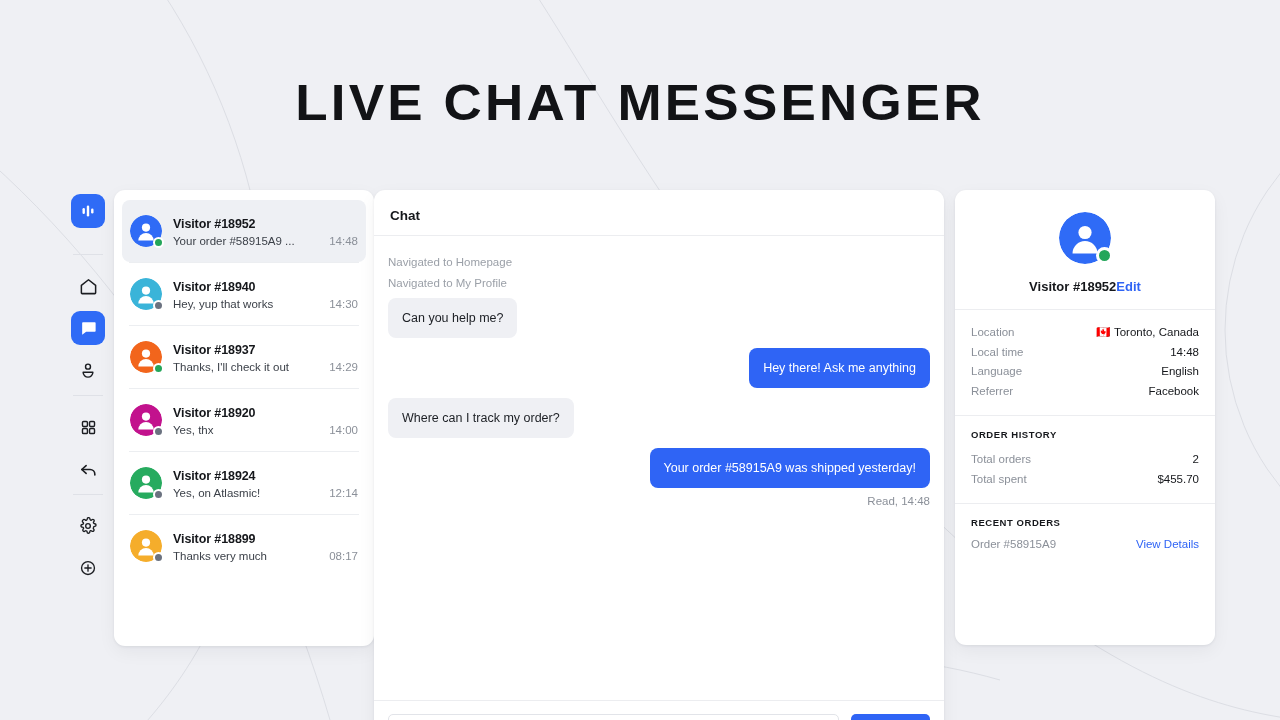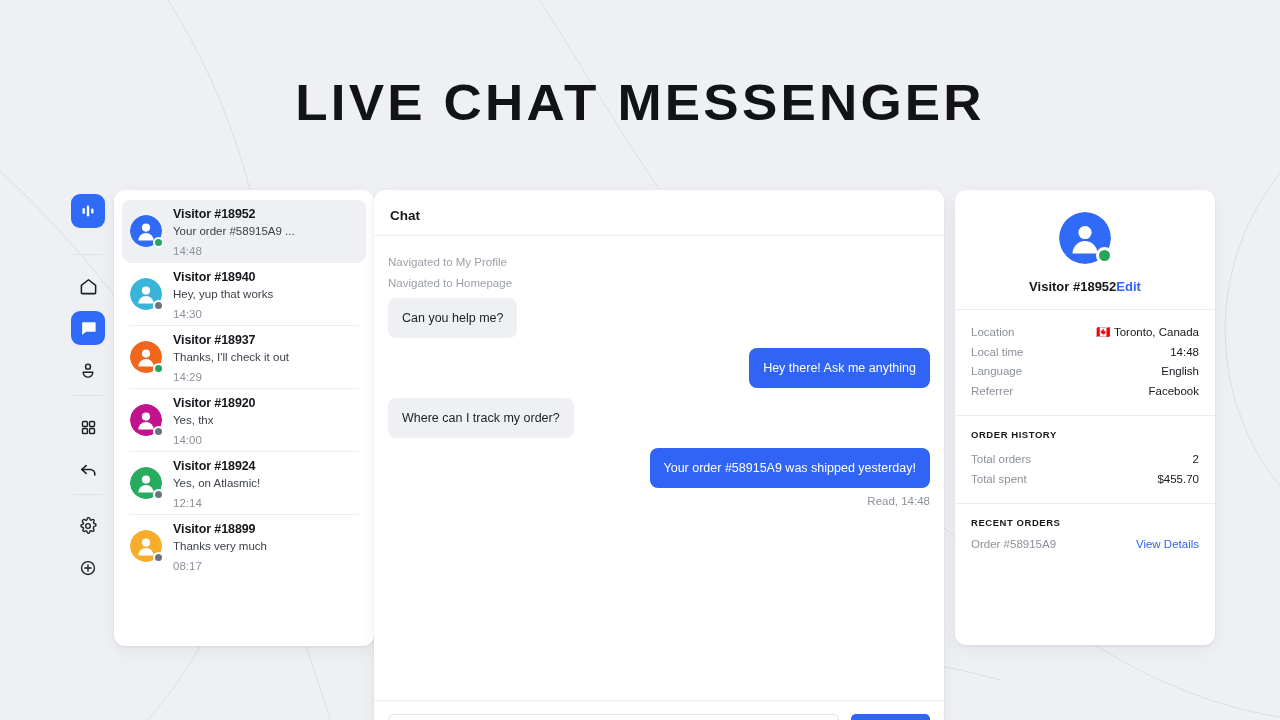--- a/index.html
+++ b/index.html
@@ -160,21 +160,20 @@
     color: #15171b;
     line-height: 17px;
     letter-spacing: -0.1px;
   }
   .conv-row2 {
     display: flex;
     align-items: baseline;
     justify-content: space-between;
     gap: 8px;
     margin-top: 2px;
-    flex-direction: column;
   }
   .conv-snippet {
     font-size: 11.5px;
     color: #3c4149;
     white-space: nowrap;
     overflow: hidden;
     text-overflow: ellipsis;
   }
   .conv-time {
     font-size: 11.5px;
@@ -543,22 +542,22 @@
           </div>
         </div>
       </div>
   </section>
 
   <section class="panel chat-panel">
     <div class="chat-header">Chat</div>
 
     <div class="chat-body">
       <div id="chat-events">
+          <div class="sys-event">Navigated to Homepage</div>
           <div class="sys-event">Navigated to My Profile</div>
-          <div class="sys-event">Navigated to Homepage</div>
         </div>
       <div id="chat-messages">
           <div class="msg-row in">
             <div class="bubble in">Can you help me?</div>
           </div>
           <div class="msg-row out">
             <div class="bubble out">Hey there! Ask me anything</div>
           </div>
           <div class="msg-row in">
             <div class="bubble in">Where can I track my order?</div>

